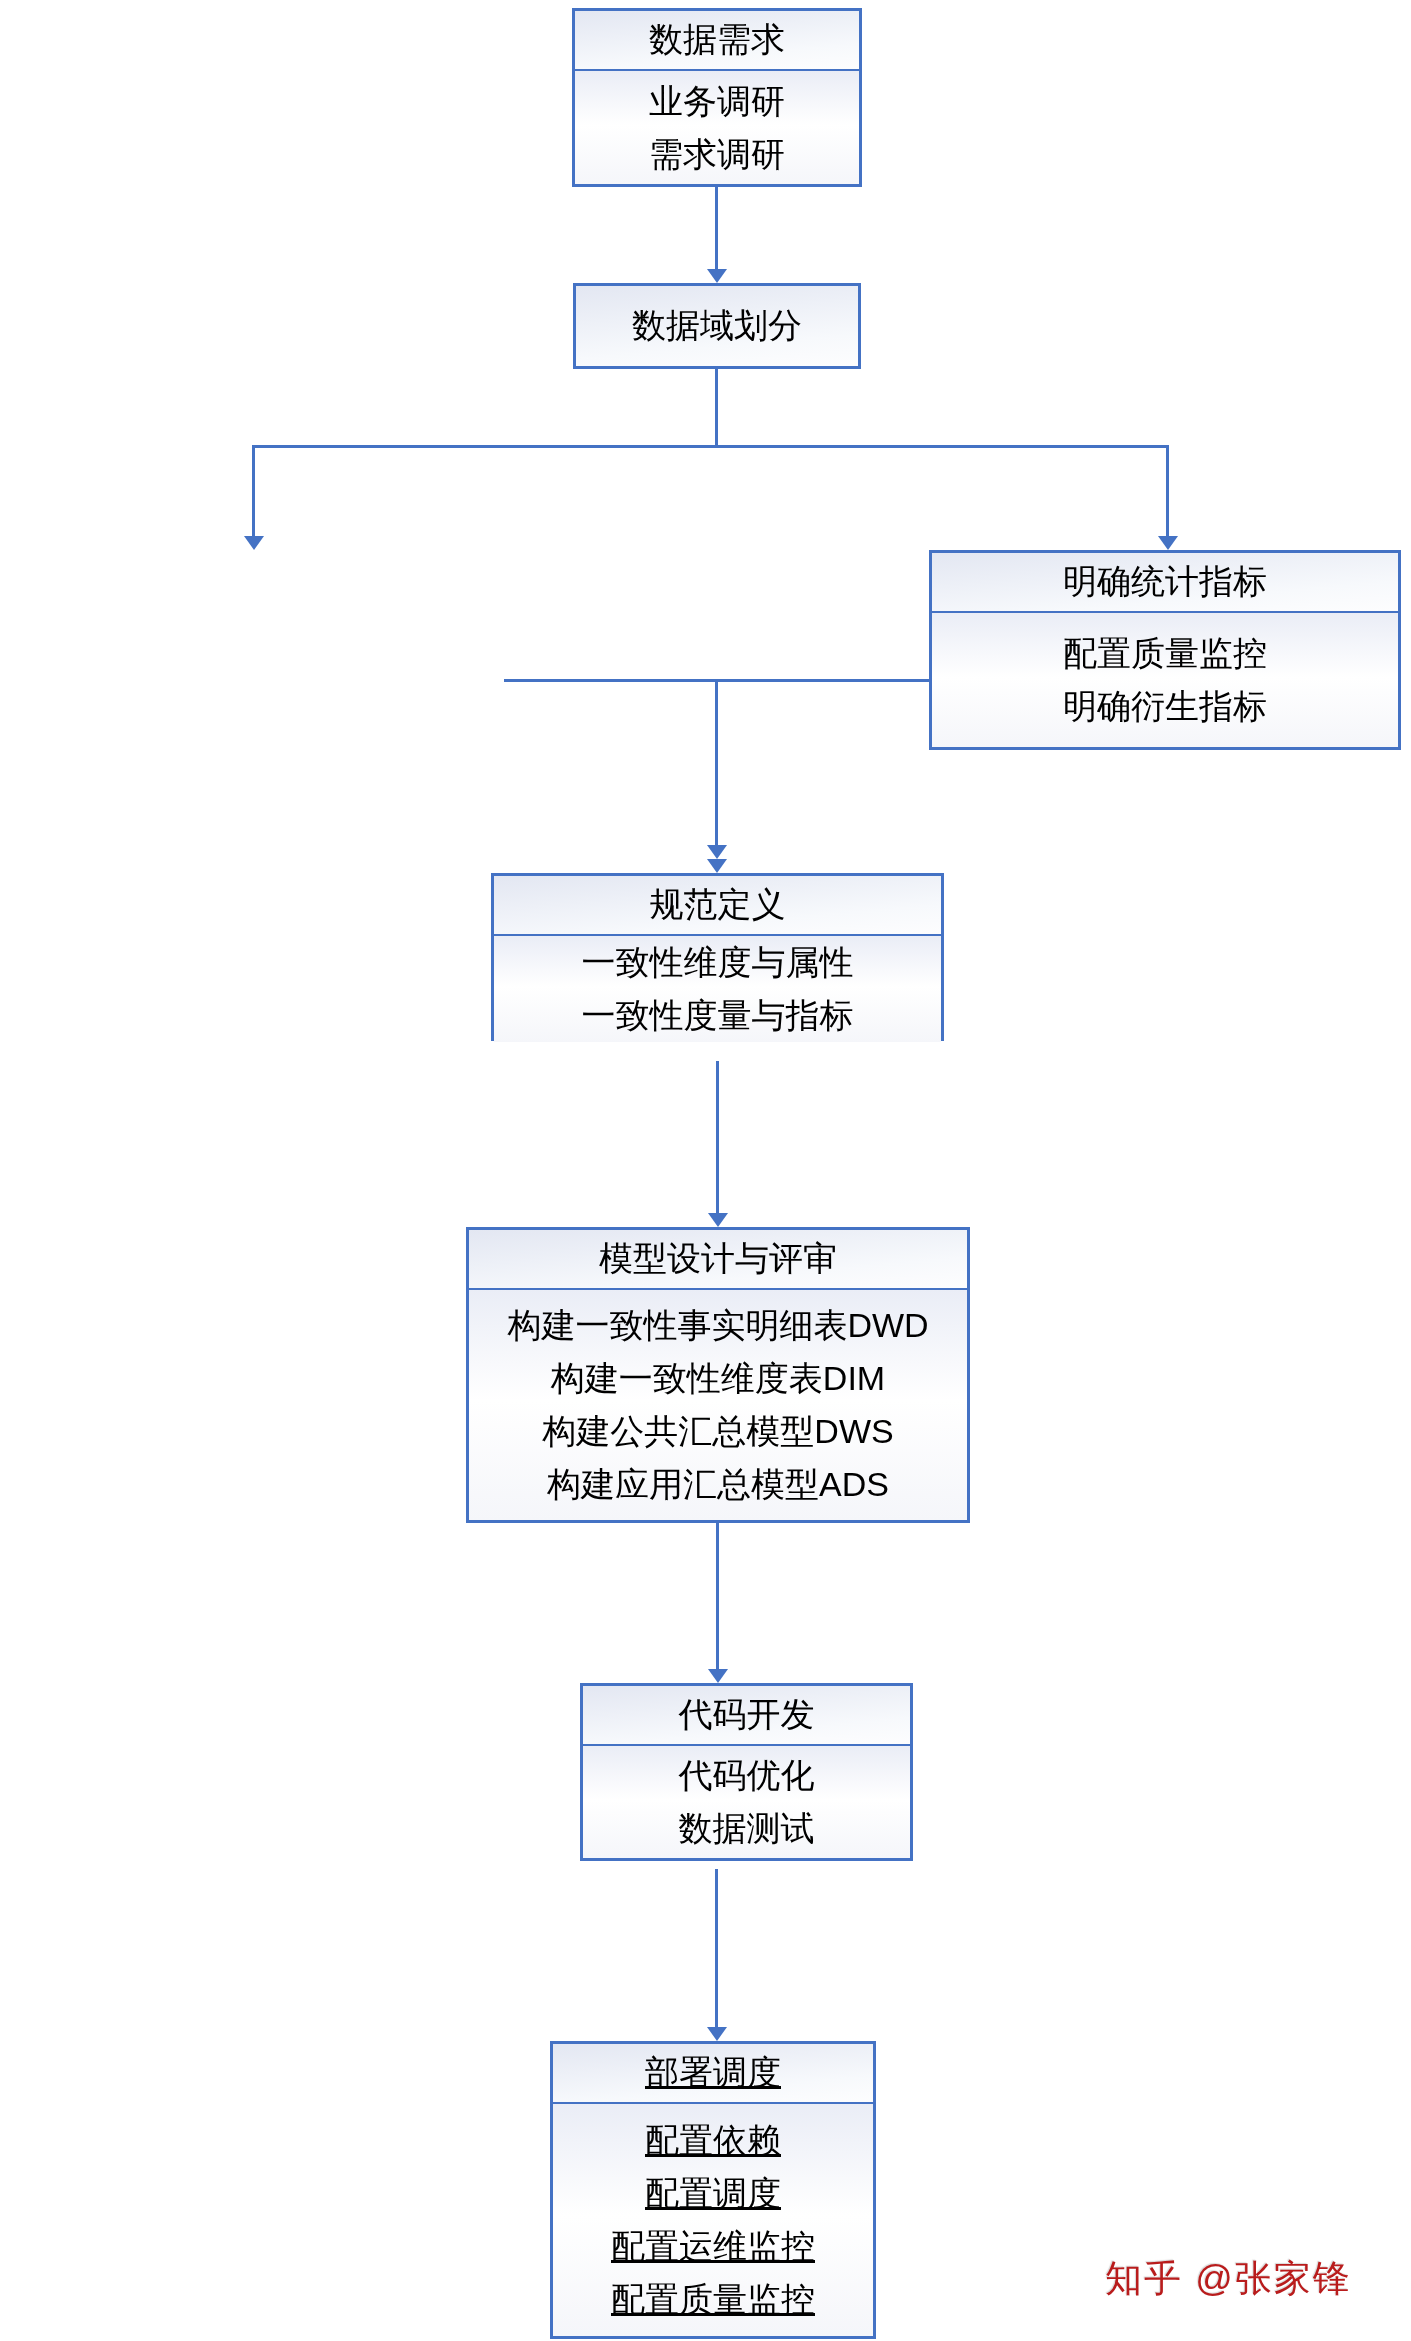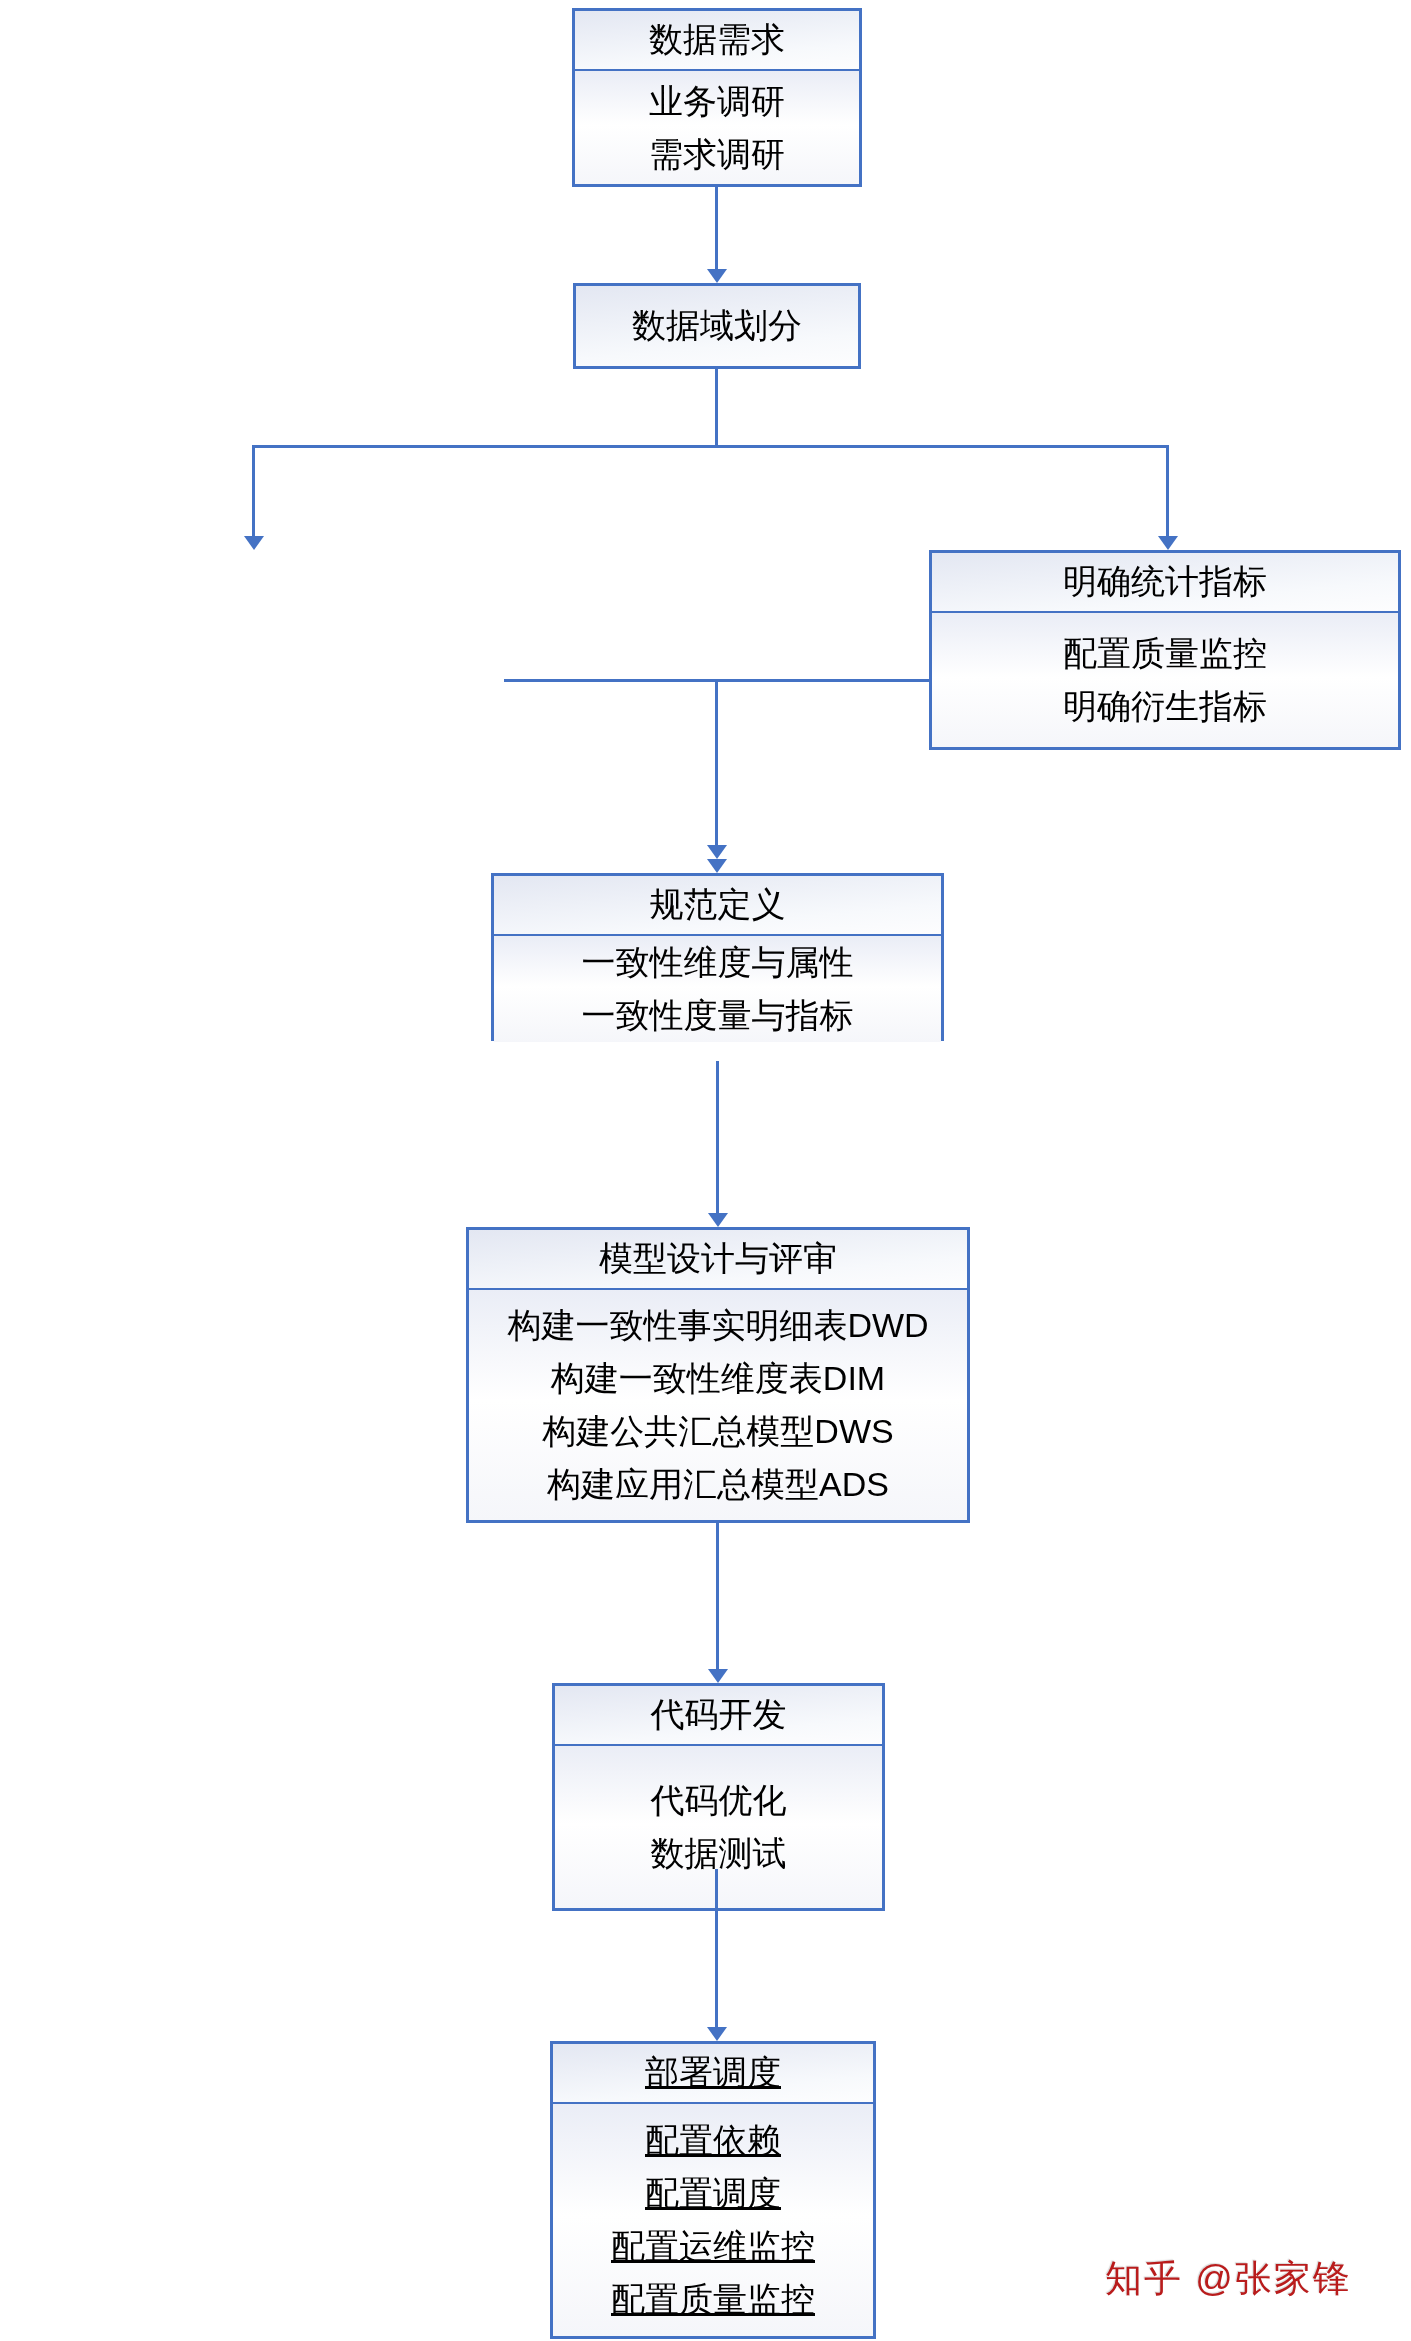--- a/index.html
+++ b/index.html
@@ -142,21 +142,21 @@
       <div class="node-line">构建一致性事实明细表DWD</div>
       <div class="node-line">构建一致性维度表DIM</div>
       <div class="node-line">构建公共汇总模型DWS</div>
       <div class="node-line">构建应用汇总模型ADS</div>
     </div>
   </div>
 
   <div class="vline" style="left:716px; top:1523px; height:147px;"></div>
   <div class="arrow-down" style="left:708px; top:1669px;"></div>
 
-  <div class="node" style="left:552px; top:1683px; width:333px; height:228px;">
+  <div class="node" style="left:580px; top:1683px; width:333px; height:178px;">
     <div class="node-title">代码开发</div>
     <div class="node-body">
       <div class="node-line">代码优化</div>
       <div class="node-line">数据测试</div>
     </div>
   </div>
 
   <div class="vline" style="left:715px; top:1869px; height:159px;"></div>
   <div class="arrow-down" style="left:707px; top:2027px;"></div>
 

